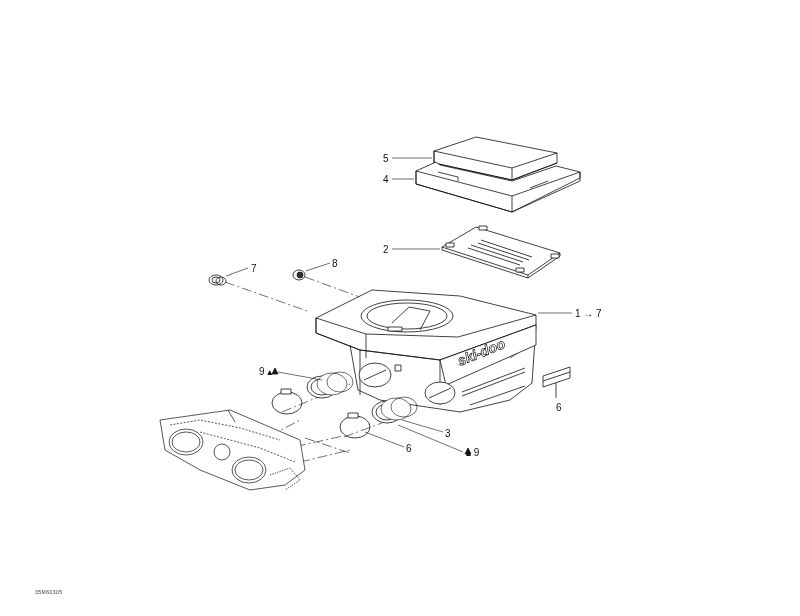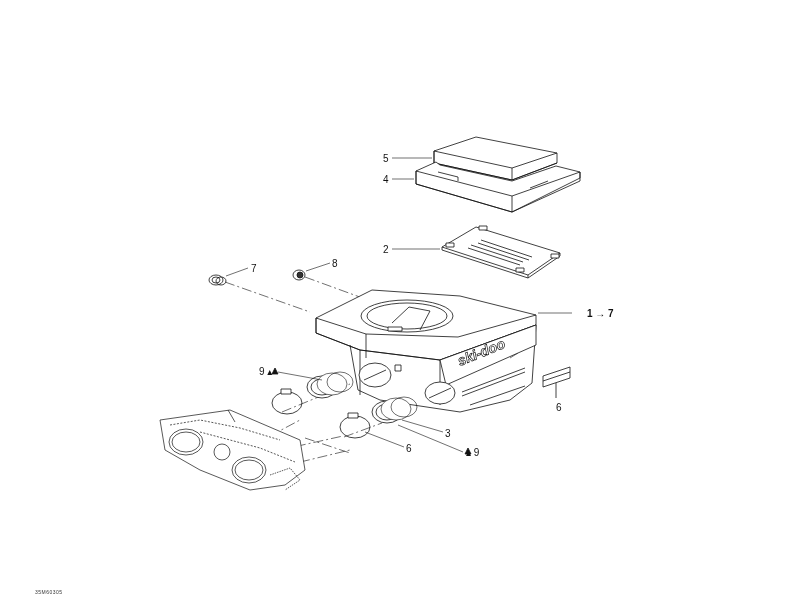--- a/index.html
+++ b/index.html
@@ -162,20 +162,20 @@
     <line x1="365" y1="432" x2="404" y2="447"></line>
     <line x1="398" y1="425" x2="463" y2="452"></line>
   </g>
 </svg>
 
 <div class="callout" style="left:383px;top:154px;">5</div>
 <div class="callout" style="left:383px;top:175px;">4</div>
 <div class="callout" style="left:383px;top:245px;">2</div>
 <div class="callout" style="left:251px;top:264px;">7</div>
 <div class="callout" style="left:332px;top:259px;">8</div>
-<div class="callout" style="left:587px;top:309px;font-weight:bold;">1 → 7</div>
+<div class="callout" style="left:575px;top:309px;">1 → 7</div>
 <div class="callout" style="left:556px;top:403px;">6</div>
 <div class="callout" style="left:259px;top:367px;">9 ▴</div>
 <div class="callout" style="left:445px;top:429px;">3</div>
 <div class="callout" style="left:406px;top:444px;">6</div>
 <div class="callout" style="left:466px;top:448px;">▴ 9</div>
 
 <div class="code">35M60305</div>
 
 </body></html>

